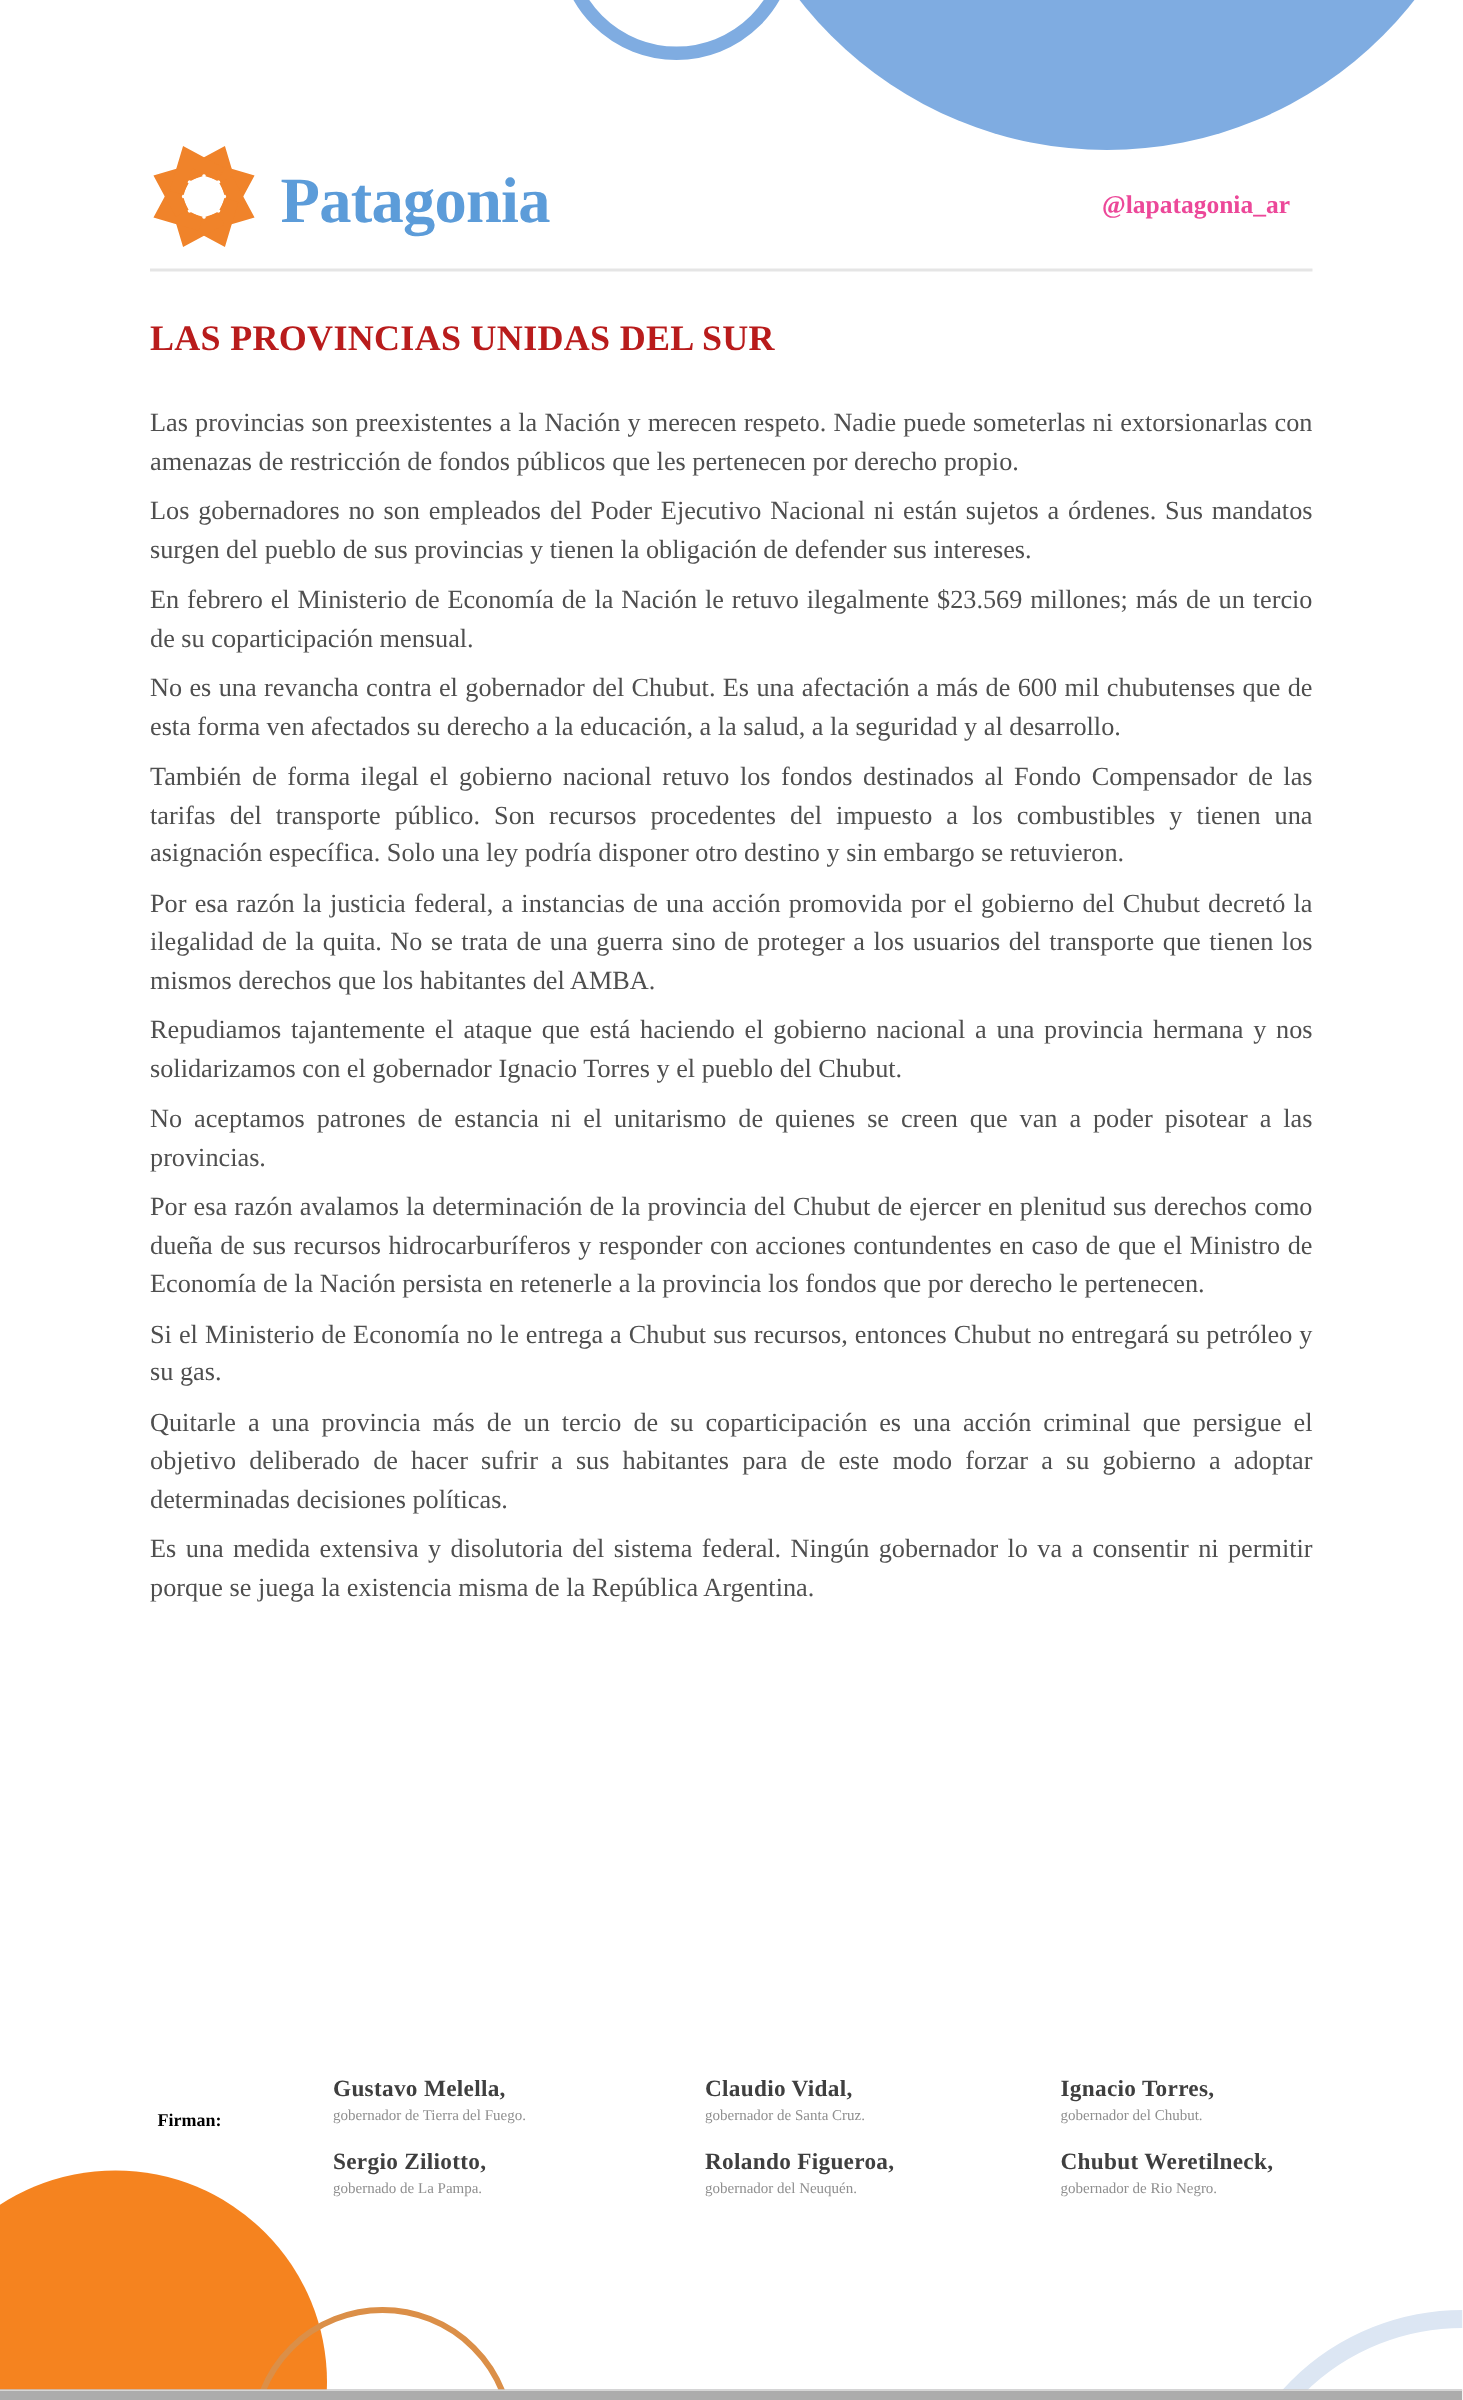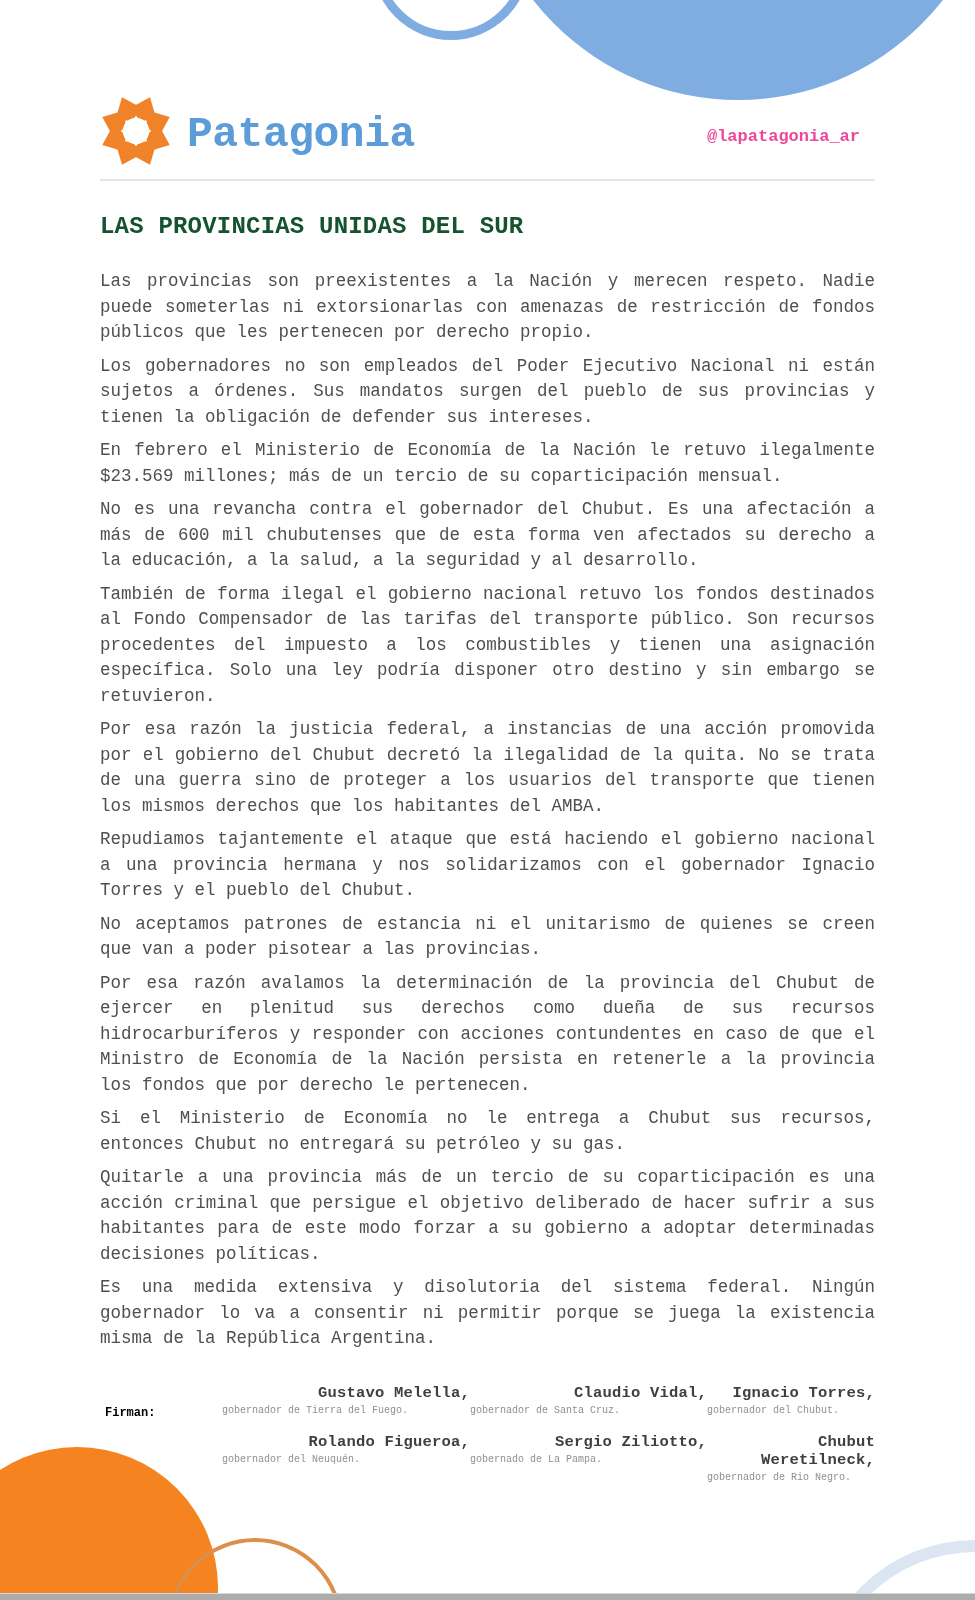--- a/index.html
+++ b/index.html
@@ -1,45 +1,45 @@
 <!DOCTYPE html>
 <html><head>
 <meta charset="utf-8">
 <style>
   * { margin:0; padding:0; box-sizing:border-box; }
   html, body { background:#ffffff; }
   .page {
     position:relative; width:975px; height:1600px; overflow:hidden;
-    background:#ffffff; font-family:Liberation Mono, monospace;
+    background:#ffffff; font-family:Liberation Serif, serif;
   }
   
   .deco { position:absolute; border-radius:50%; }
   .circle-outline-top { left:372px; top:-118px; width:158px; height:158px; border:9px solid #7FACE1; background:#fff; }
   .blob-top-right   { left:478px; top:-420px; width:520px; height:520px; background:#7FACE1; }
   .orange-bottom-left { left:-64px; top:1447px; width:282px; height:282px; background:#F5831F; }
   .arc-orange-bottom  { left:167px; top:1538px; width:176px; height:176px; border:4px solid #DB8F48; }
   .arc-blue-bottom-right { left:813px; top:1540px; width:324px; height:324px; border:12px solid #DCE6F3; }
   .bottom-strip { position:absolute; left:0; top:1593px; width:975px; height:7px; background:#ACACAC; border-top:1px solid #D6D6D6; }
 
   
   .logo   { position:absolute; left:98px;  top:93px; width:76px; height:76px; }
   .brand  { position:absolute; left:187px; top:110px; font-size:43px; font-weight:bold; color:#5C9CD9; letter-spacing:-0.5px; }
   .handle { position:absolute; right:115px; top:127px; font-size:17px; font-weight:bold; color:#ec4899; }
   .divider{ position:absolute; left:100px; top:179px; width:775px; height:2px; background:#E5E5E5; }
 
   
-  .title  { position:absolute; left:100px; top:213px; width:775px; font-size:24px; font-weight:bold; color:#14532d; letter-spacing:0.2px; }
+  .title  { position:absolute; left:100px; top:213px; width:775px; font-size:24px; font-weight:bold; color:#b91c1c; letter-spacing:0.2px; }
   .body   { position:absolute; left:100px; top:269px; width:775px; }
   .body p { font-size:17.5px; line-height:25.5px; color:#4F4F4F; text-align:justify; margin-bottom:8px; }
 
   
   .signatures { position:absolute; left:100px; top:1384px; width:775px; }
   .sig-label  { position:absolute; left:5px; top:2px; font-size:12px; font-weight:bold; color:#000000;margin-top:20px; }
   .sig-grid   { margin-left:122px; display:grid; grid-template-columns:248px 237px 1fr; row-gap:17px; }
-  .sig-name   { display:block; font-size:15.5px; font-weight:bold; color:#3F3F3F; margin-bottom:3px; letter-spacing:0.2px;text-align:right; }
+  .sig-name   { display:block; font-size:15.5px; font-weight:bold; color:#3F3F3F; margin-bottom:3px; letter-spacing:0.2px; }
   .sig-role   { display:block; font-size:10px; color:#8F8F8F; }
 </style>
 </head>
 <body>
 
 <div class="page">
 
   <div class="deco circle-outline-top"></div>
   <div class="deco blob-top-right"></div>
   <div class="deco orange-bottom-left"></div>
@@ -92,26 +92,26 @@
       </div>
       <div>
         <span class="sig-name">Claudio Vidal,</span>
         <span class="sig-role">gobernador de Santa Cruz.</span>
       </div>
       <div>
         <span class="sig-name">Ignacio Torres,</span>
         <span class="sig-role">gobernador del Chubut.</span>
       </div>
       <div>
+        <span class="sig-name">Sergio Ziliotto,</span>
+        <span class="sig-role">gobernado de La Pampa.</span>
+      </div>
+      <div>
         <span class="sig-name">Rolando Figueroa,</span>
         <span class="sig-role">gobernador del Neuquén.</span>
-      </div>
-      <div>
-        <span class="sig-name">Sergio Ziliotto,</span>
-        <span class="sig-role">gobernado de La Pampa.</span>
       </div>
       <div>
         <span class="sig-name">Chubut Weretilneck,</span>
         <span class="sig-role">gobernador de Rio Negro.</span>
       </div>
     </div>
   </div>
 
 </div>
 

